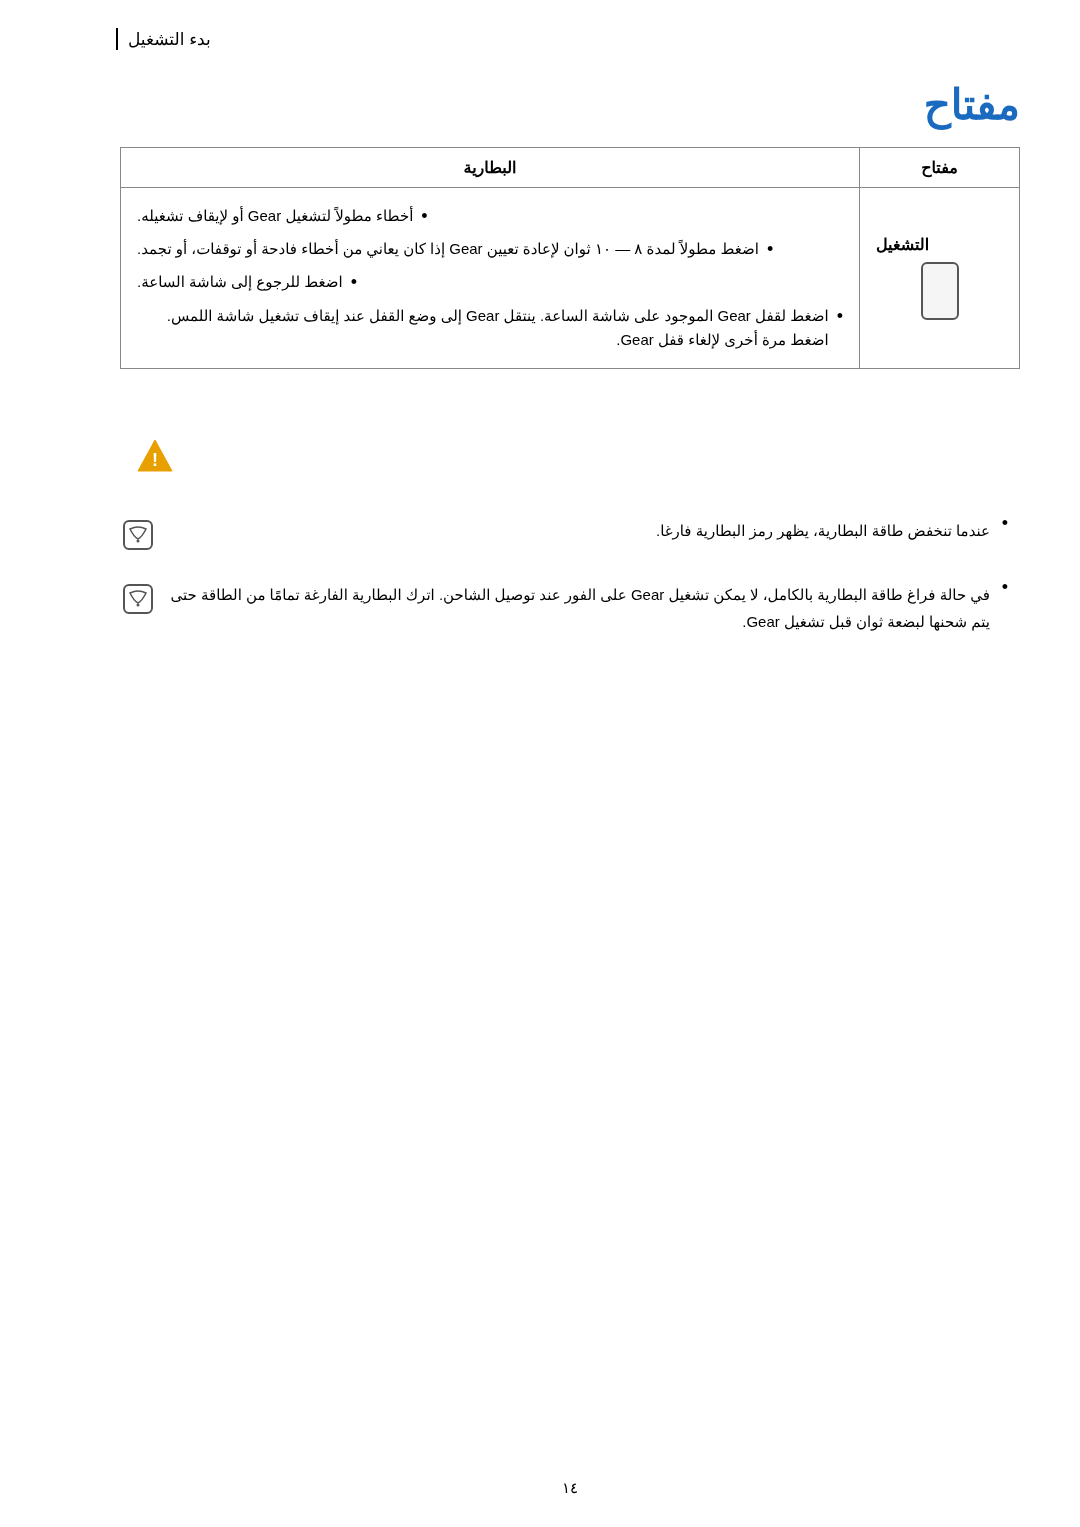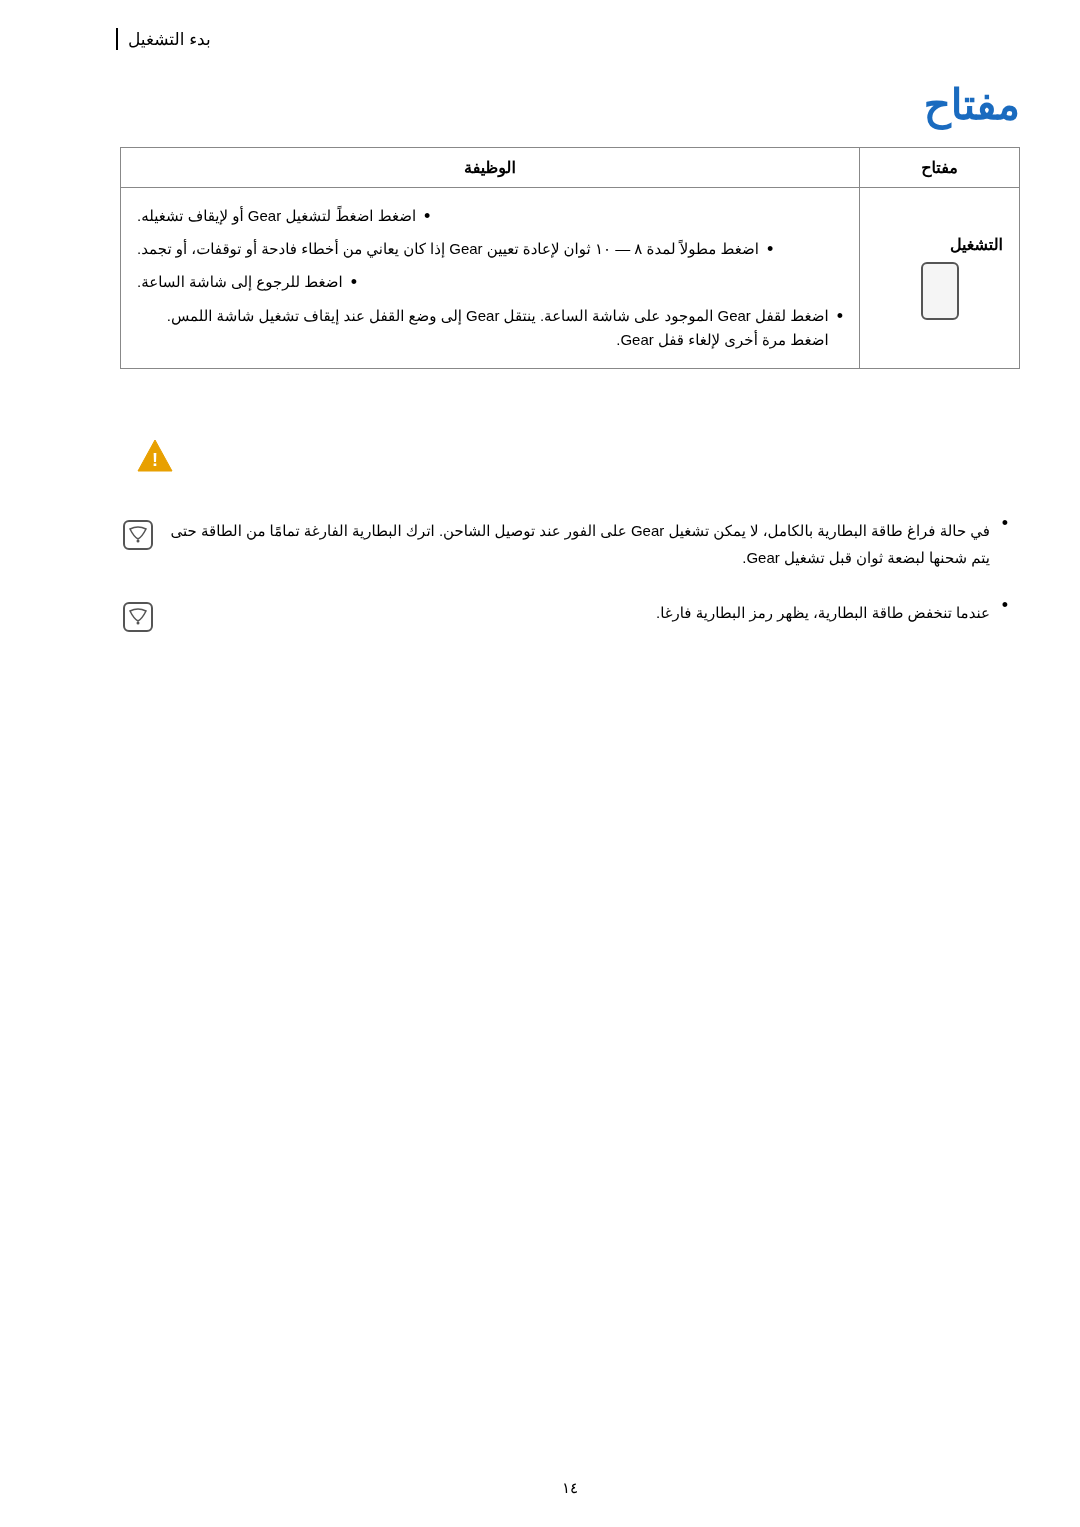--- a/index.html
+++ b/index.html
@@ -102,21 +102,21 @@
       text-align: center;
     }
 
     .table-col-function {
       text-align: right;
     }
 
     .key-label {
       font-size: 16px;
       font-weight: bold;
-      text-align: right;
+      text-align: left;
       margin-bottom: 8px;
     }
 
     .key-shape {
       width: 38px;
       height: 58px;
       border: 2px solid #555;
       border-radius: 6px;
       margin: 0 auto;
       background: #f5f5f5;
@@ -253,32 +253,32 @@
 
   <div class="content-area">
 
     <div class="section-miftah">
       <div class="section-title-miftah">مفتاح</div>
 
       <table class="miftah-table">
         <thead>
           <tr>
             <th class="table-col-miftah">مفتاح</th>
-            <th class="table-col-function">الوظيفة</th>
+            <th class="table-col-function">البطارية</th>
           </tr>
         </thead>
         <tbody>
           <tr>
             <td class="table-col-miftah">
               <div class="key-label">التشغيل</div>
               <div class="key-shape"></div>
             </td>
             <td class="table-col-function">
               <ul class="bullet-list">
-                <li>اضغط اضغطً لتشغيل Gear أو لإيقاف تشغيله.</li>
+                <li>أخطاء مطولاً لتشغيل Gear أو لإيقاف تشغيله.</li>
                 <li>اضغط مطولاً لمدة ٨ — ١٠ ثوان لإعادة تعيين Gear إذا كان يعاني من أخطاء فادحة أو توقفات، أو تجمد.</li>
                 <li>اضغط للرجوع إلى شاشة الساعة.</li>
                 <li>اضغط لقفل Gear الموجود على شاشة الساعة. ينتقل Gear إلى وضع القفل عند إيقاف تشغيل شاشة اللمس. اضغط مرة أخرى لإلغاء قفل Gear.</li>
               </ul>
             </td>
           </tr>
         </tbody>
       </table>
     </div>
 
@@ -288,44 +288,44 @@
       <div class="warning-box">
         <div class="warning-icon">
           <svg width="38" height="38" viewBox="0 0 38 38">
             <polygon points="19,3 36,34 2,34" fill="#e8a000" stroke="#e8a000" stroke-width="1"></polygon>
             <text x="19" y="29" text-anchor="middle" font-size="18" font-weight="bold" fill="white">!</text>
           </svg>
         </div>
       </div>
 
       <ul class="charging-bullets">
+        <li>
+          <div class="note-box">
+            <div class="note-icon-wrap">
+              <svg width="32" height="32" viewBox="0 0 32 32">
+                <rect x="2" y="2" width="28" height="28" rx="5" ry="5" fill="none" stroke="#555" stroke-width="2"></rect>
+                <path d="M8 10 Q16 6 24 10 Q20 18 16 20 Q12 18 8 10Z" fill="none" stroke="#555" stroke-width="1.5"></path>
+                <circle cx="16" cy="22" r="1.5" fill="#555"></circle>
+              </svg>
+            </div>
+            <div class="note-text">عندما تنخفض طاقة البطارية، يظهر رمز البطارية فارغا.</div>
+          </div>
+        </li>
         <li>
           <div class="note-box">
             <div class="note-icon-wrap">
               <svg width="32" height="32" viewBox="0 0 32 32">
                 <rect x="2" y="2" width="28" height="28" rx="5" ry="5" fill="none" stroke="#555" stroke-width="2"></rect>
                 <path d="M8 10 Q16 6 24 10 Q20 18 16 20 Q12 18 8 10Z" fill="none" stroke="#555" stroke-width="1.5"></path>
                 <circle cx="16" cy="22" r="1.5" fill="#555"></circle>
               </svg>
             </div>
             <div class="note-text">في حالة فراغ طاقة البطارية بالكامل، لا يمكن تشغيل Gear على الفور عند توصيل الشاحن. اترك البطارية الفارغة تمامًا من الطاقة حتى يتم شحنها لبضعة ثوان قبل تشغيل Gear.</div>
           </div>
         </li>
-        <li>
-          <div class="note-box">
-            <div class="note-icon-wrap">
-              <svg width="32" height="32" viewBox="0 0 32 32">
-                <rect x="2" y="2" width="28" height="28" rx="5" ry="5" fill="none" stroke="#555" stroke-width="2"></rect>
-                <path d="M8 10 Q16 6 24 10 Q20 18 16 20 Q12 18 8 10Z" fill="none" stroke="#555" stroke-width="1.5"></path>
-                <circle cx="16" cy="22" r="1.5" fill="#555"></circle>
-              </svg>
-            </div>
-            <div class="note-text">عندما تنخفض طاقة البطارية، يظهر رمز البطارية فارغا.</div>
-          </div>
-        </li>
       </ul>
     </div>
 
   </div>
 
   <div class="page-number">١٤</div>
 
 </div>
 
 </body></html>

